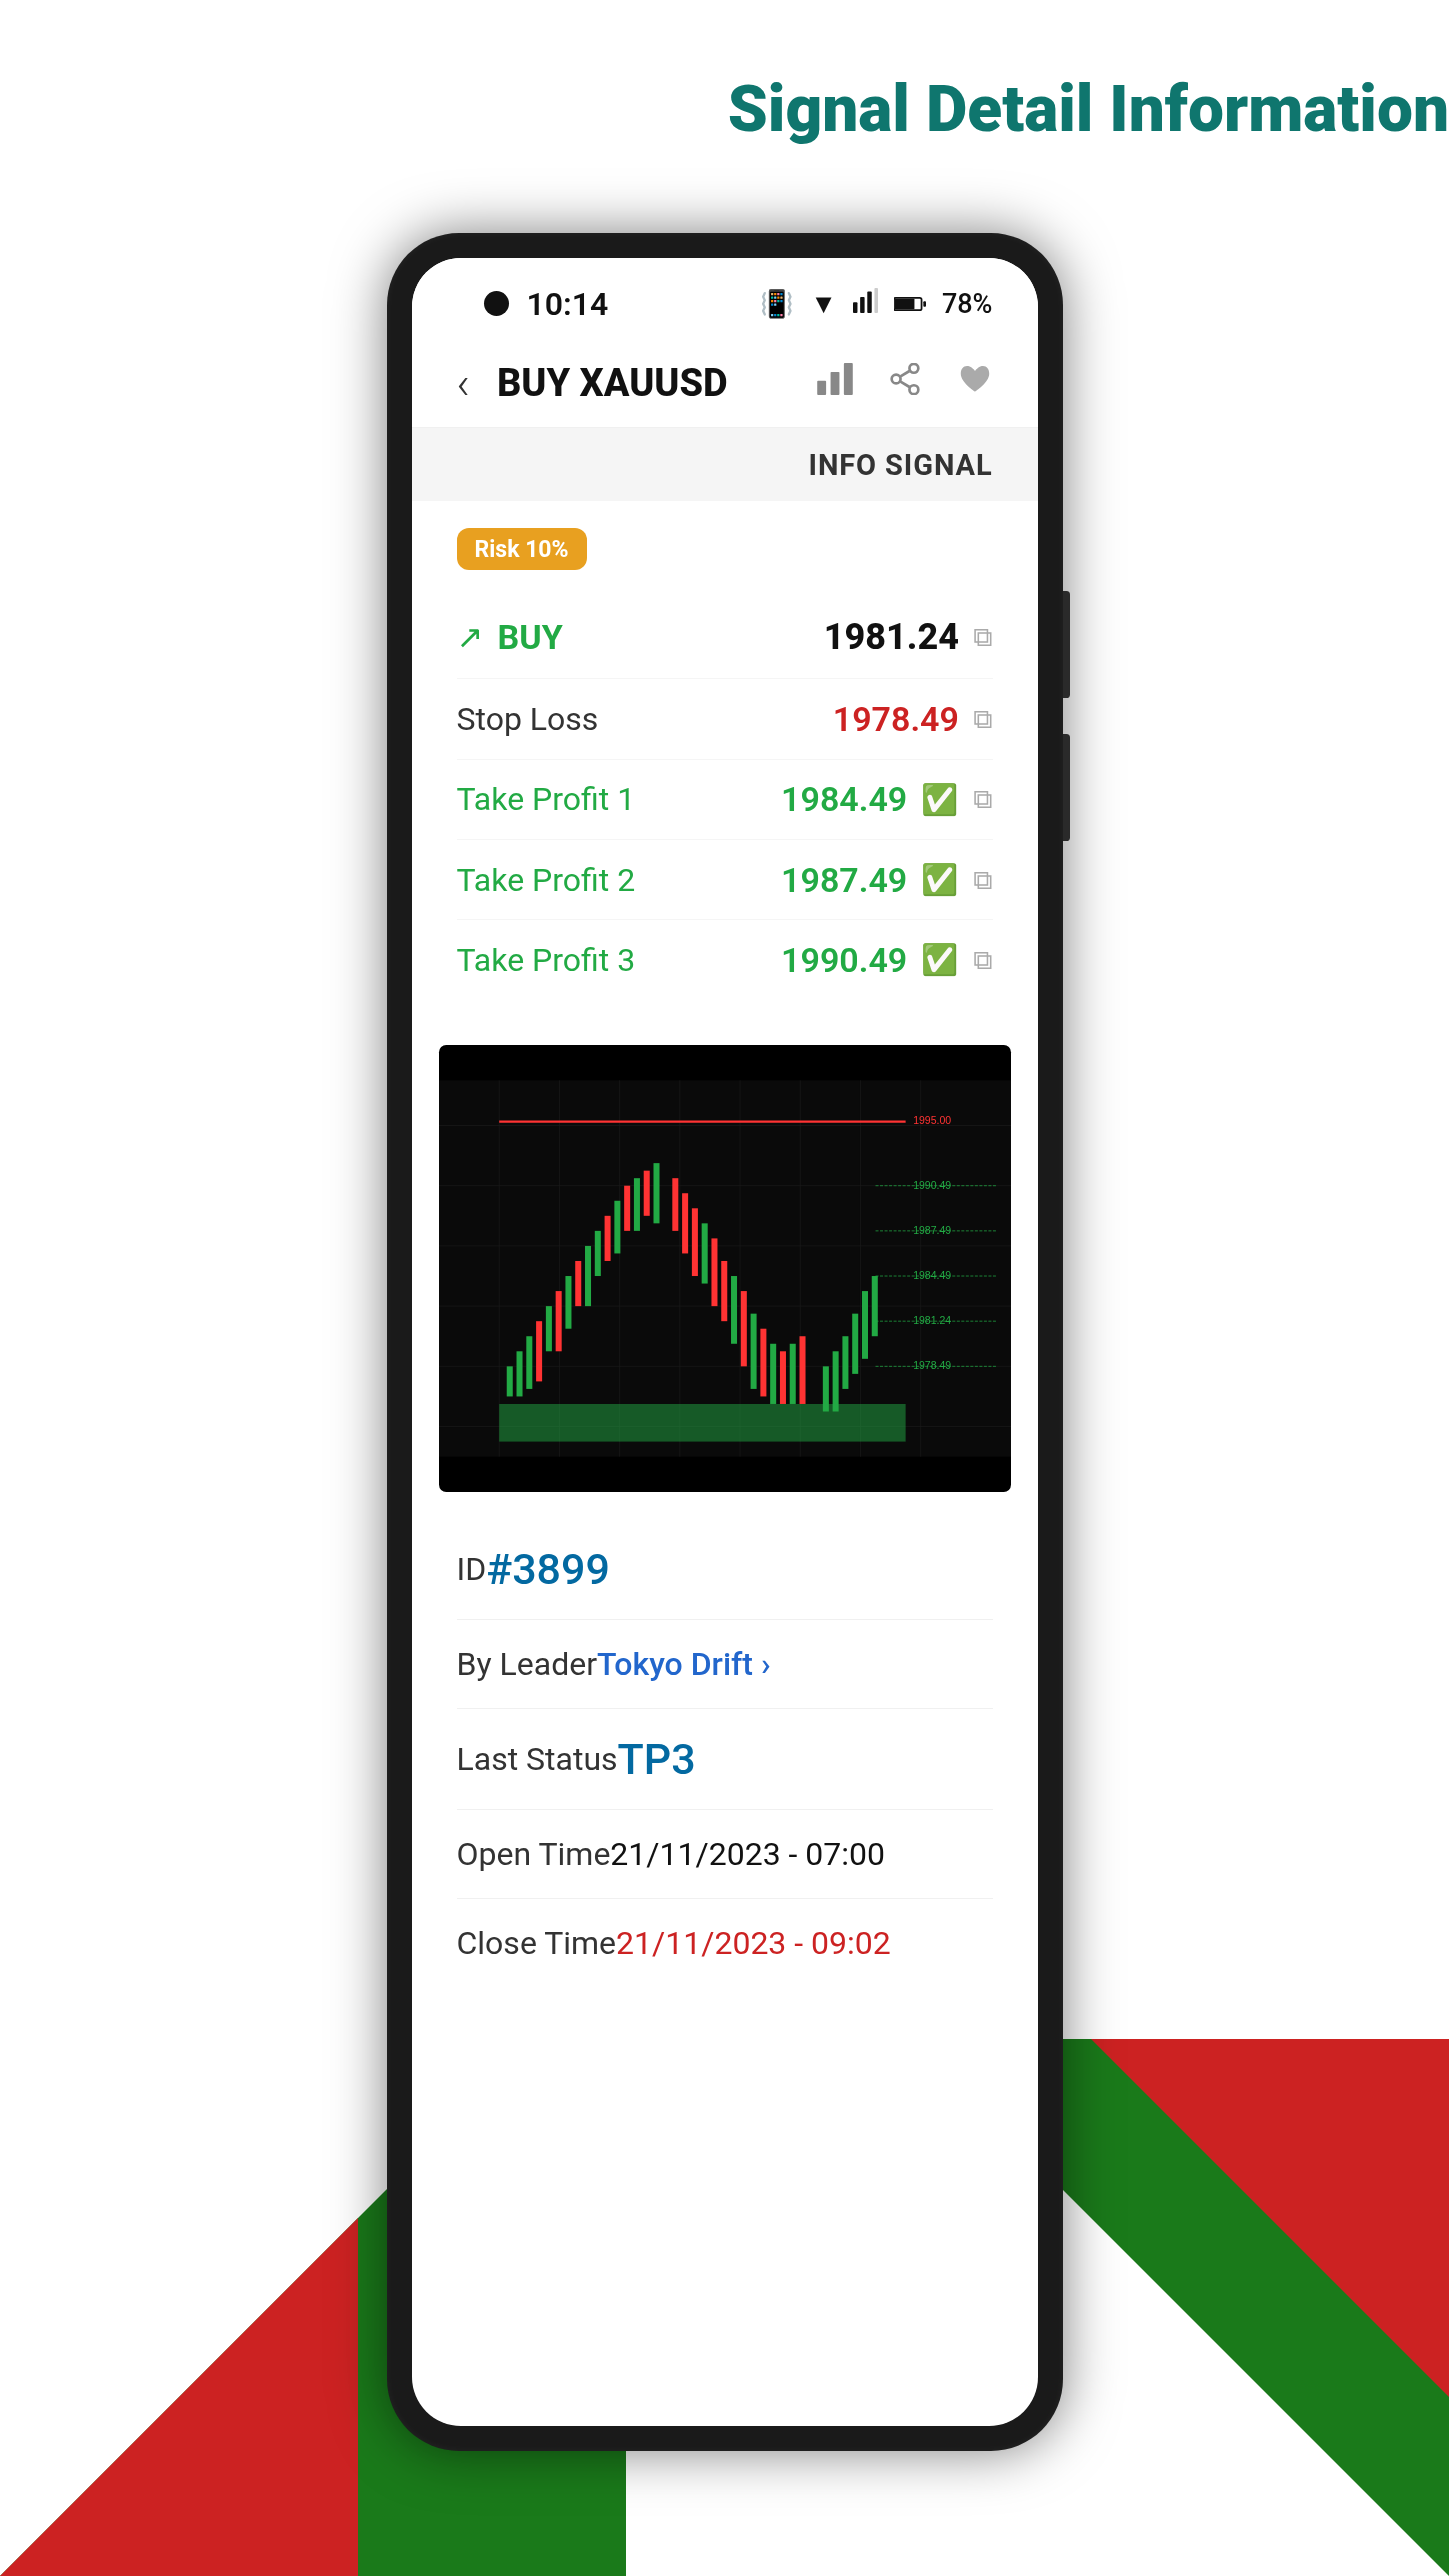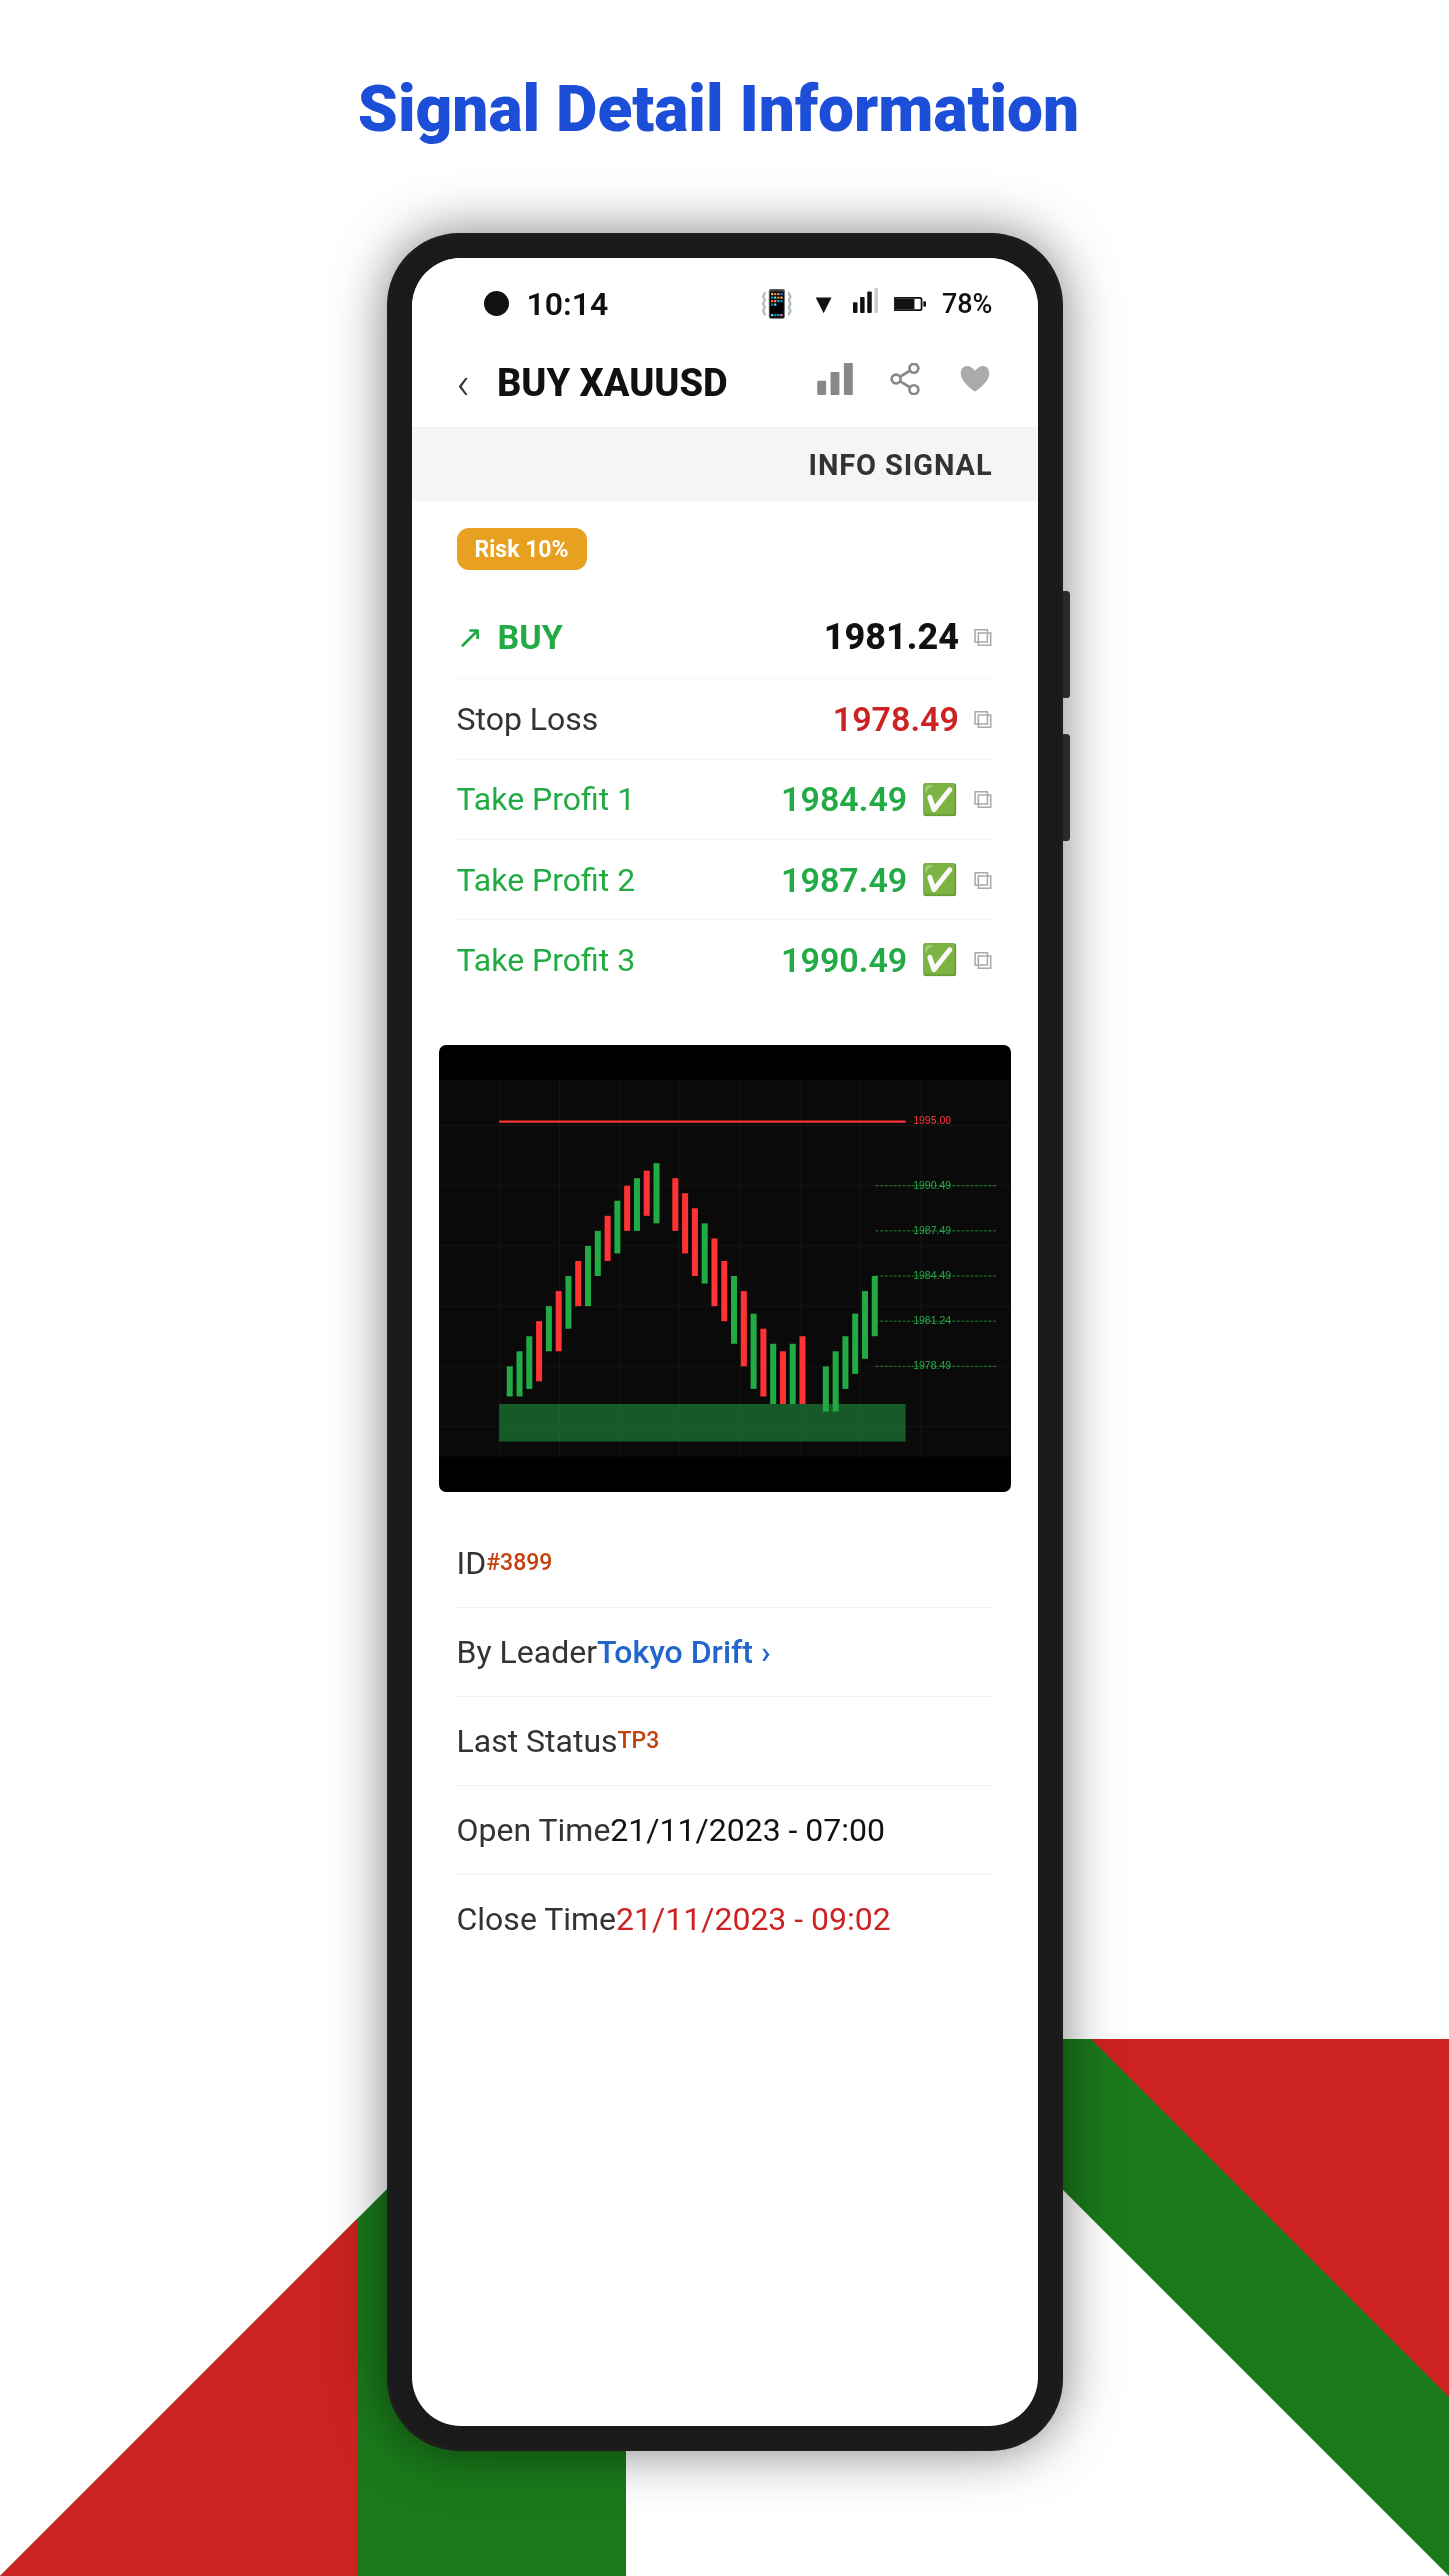--- a/index.html
+++ b/index.html
@@ -57,25 +57,25 @@
       border-width: 0 537px 537px 0;
       border-color: transparent #1a7a1a transparent transparent;
       z-index: 0;
     }
 
     
     .page-title {
       position: absolute;
       top: 72px;
       left: 0;
-      right: 12px;
-      text-align: center;
+      right: 0;
+      text-align: right;
       font-size: 64px;
       font-weight: 900;
-      color: #1d4ed8;
+      color: #0f766e;
       z-index: 10;
     }
 
     
     .phone-wrapper {
       position: absolute;
       top: 233px;
       left: 50%;
       transform: translateX(-50%);
       width: 676px;
@@ -328,22 +328,22 @@
     .info-row:last-child {
       border-bottom: none;
     }
 
     .info-label {
       font-size: 32px;
       color: #333;
     }
 
     .info-value-green {
-      font-size: 23px;
-      color: #c2410c;
+      font-size: 43px;
+      color: #0369a1;
       font-weight: 500;
     }
 
     .info-value-blue {
       font-size: 32px;
       color: #2266cc;
       font-weight: 500;
       display: flex;
       align-items: center;
       gap: 7.2px;

